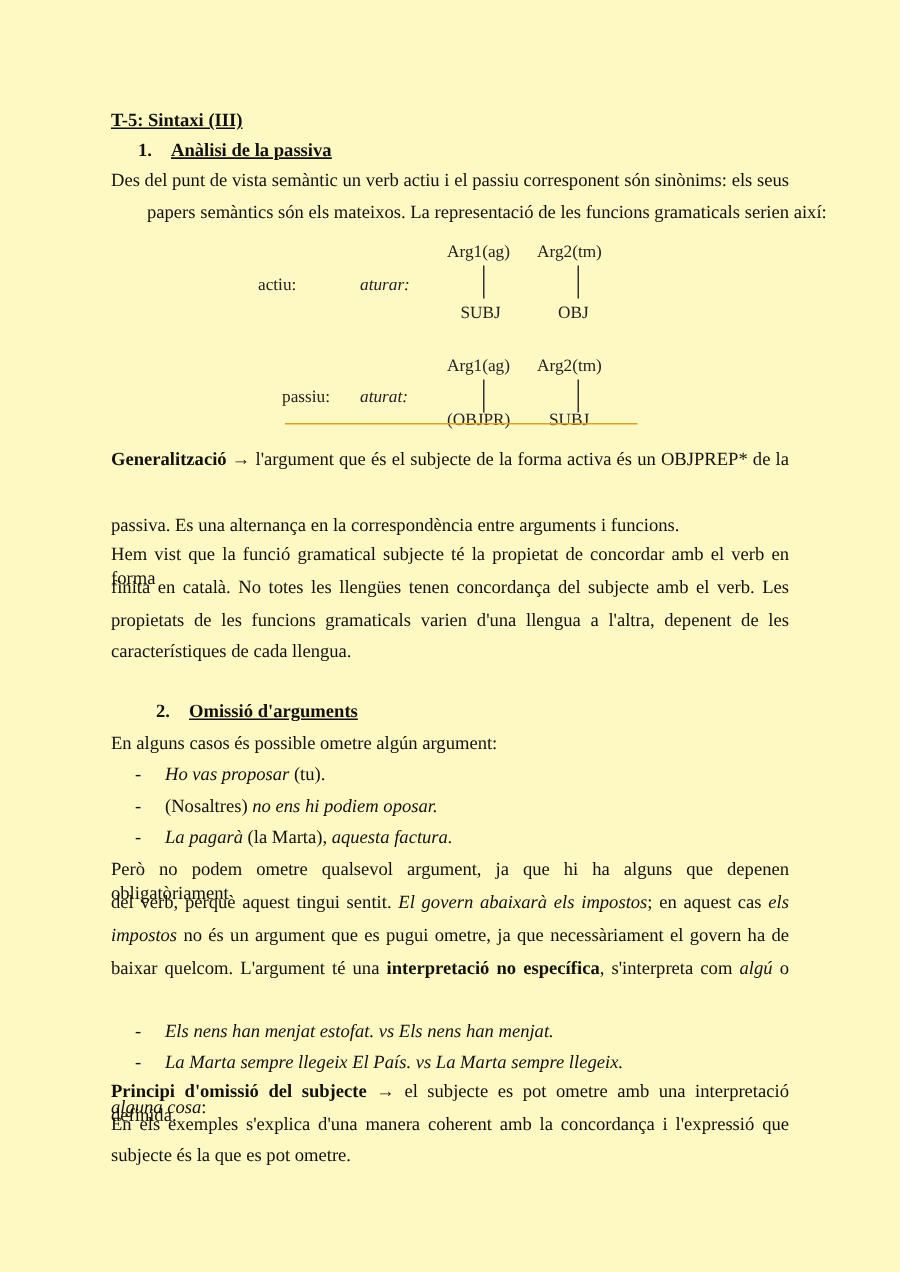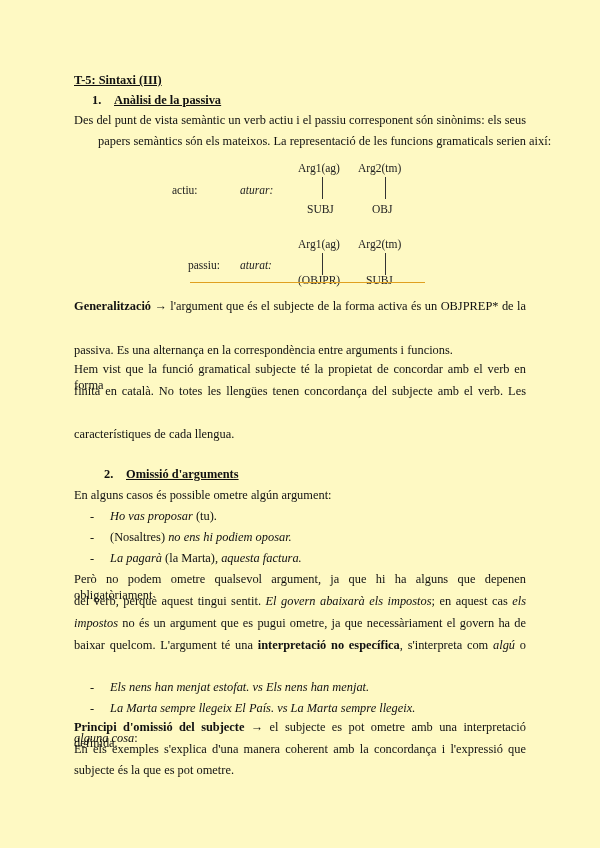--- a/index.html
+++ b/index.html
@@ -53,20 +53,21 @@
     <div class="diag" style="left:298px; top:274px;">(OBJPR)</div>
     <div class="diag" style="left:366px; top:274px;">SUBJ</div>
     <div class="hr" style="top:282px;"></div>
   </div>
 
   <div class="line just" style="top:298px;"><b>Generalització</b> <span>→</span><span> l'argument que és el subjecte de la forma activa és un OBJPREP* de la</span></div>
   <div class="line" style="top:342px;">passiva. Es una alternança en la correspondència entre arguments i funcions.</div>
 
   <div class="line just" style="top:361px;">Hem vist que la funció gramatical subjecte té la propietat de concordar amb el verb en forma</div>
   <div class="line just" style="top:383px;">finita en català. No totes les llengües tenen concordança del subjecte amb el verb.  Les</div>
+  <div class="line just" style="top:405px;">propietats de les funcions gramaticals varien d'una llengua a l'altra, depenent de les</div>
   <div class="line" style="top:426px;">característiques de cada llengua.</div>
 
   <div class="line" style="top:466px; left:104px;">
     <b class="h-num">2.</b><b class="u">Omissió d'arguments</b>
   </div>
   <div class="line" style="top:487px;">En alguns casos és possible ometre algún argument:</div>
 
   <div class="dash" style="top:508px;">-</div>
   <div class="item" style="top:508px;"><i>Ho vas proposar</i><span> (tu).</span></div>
 

